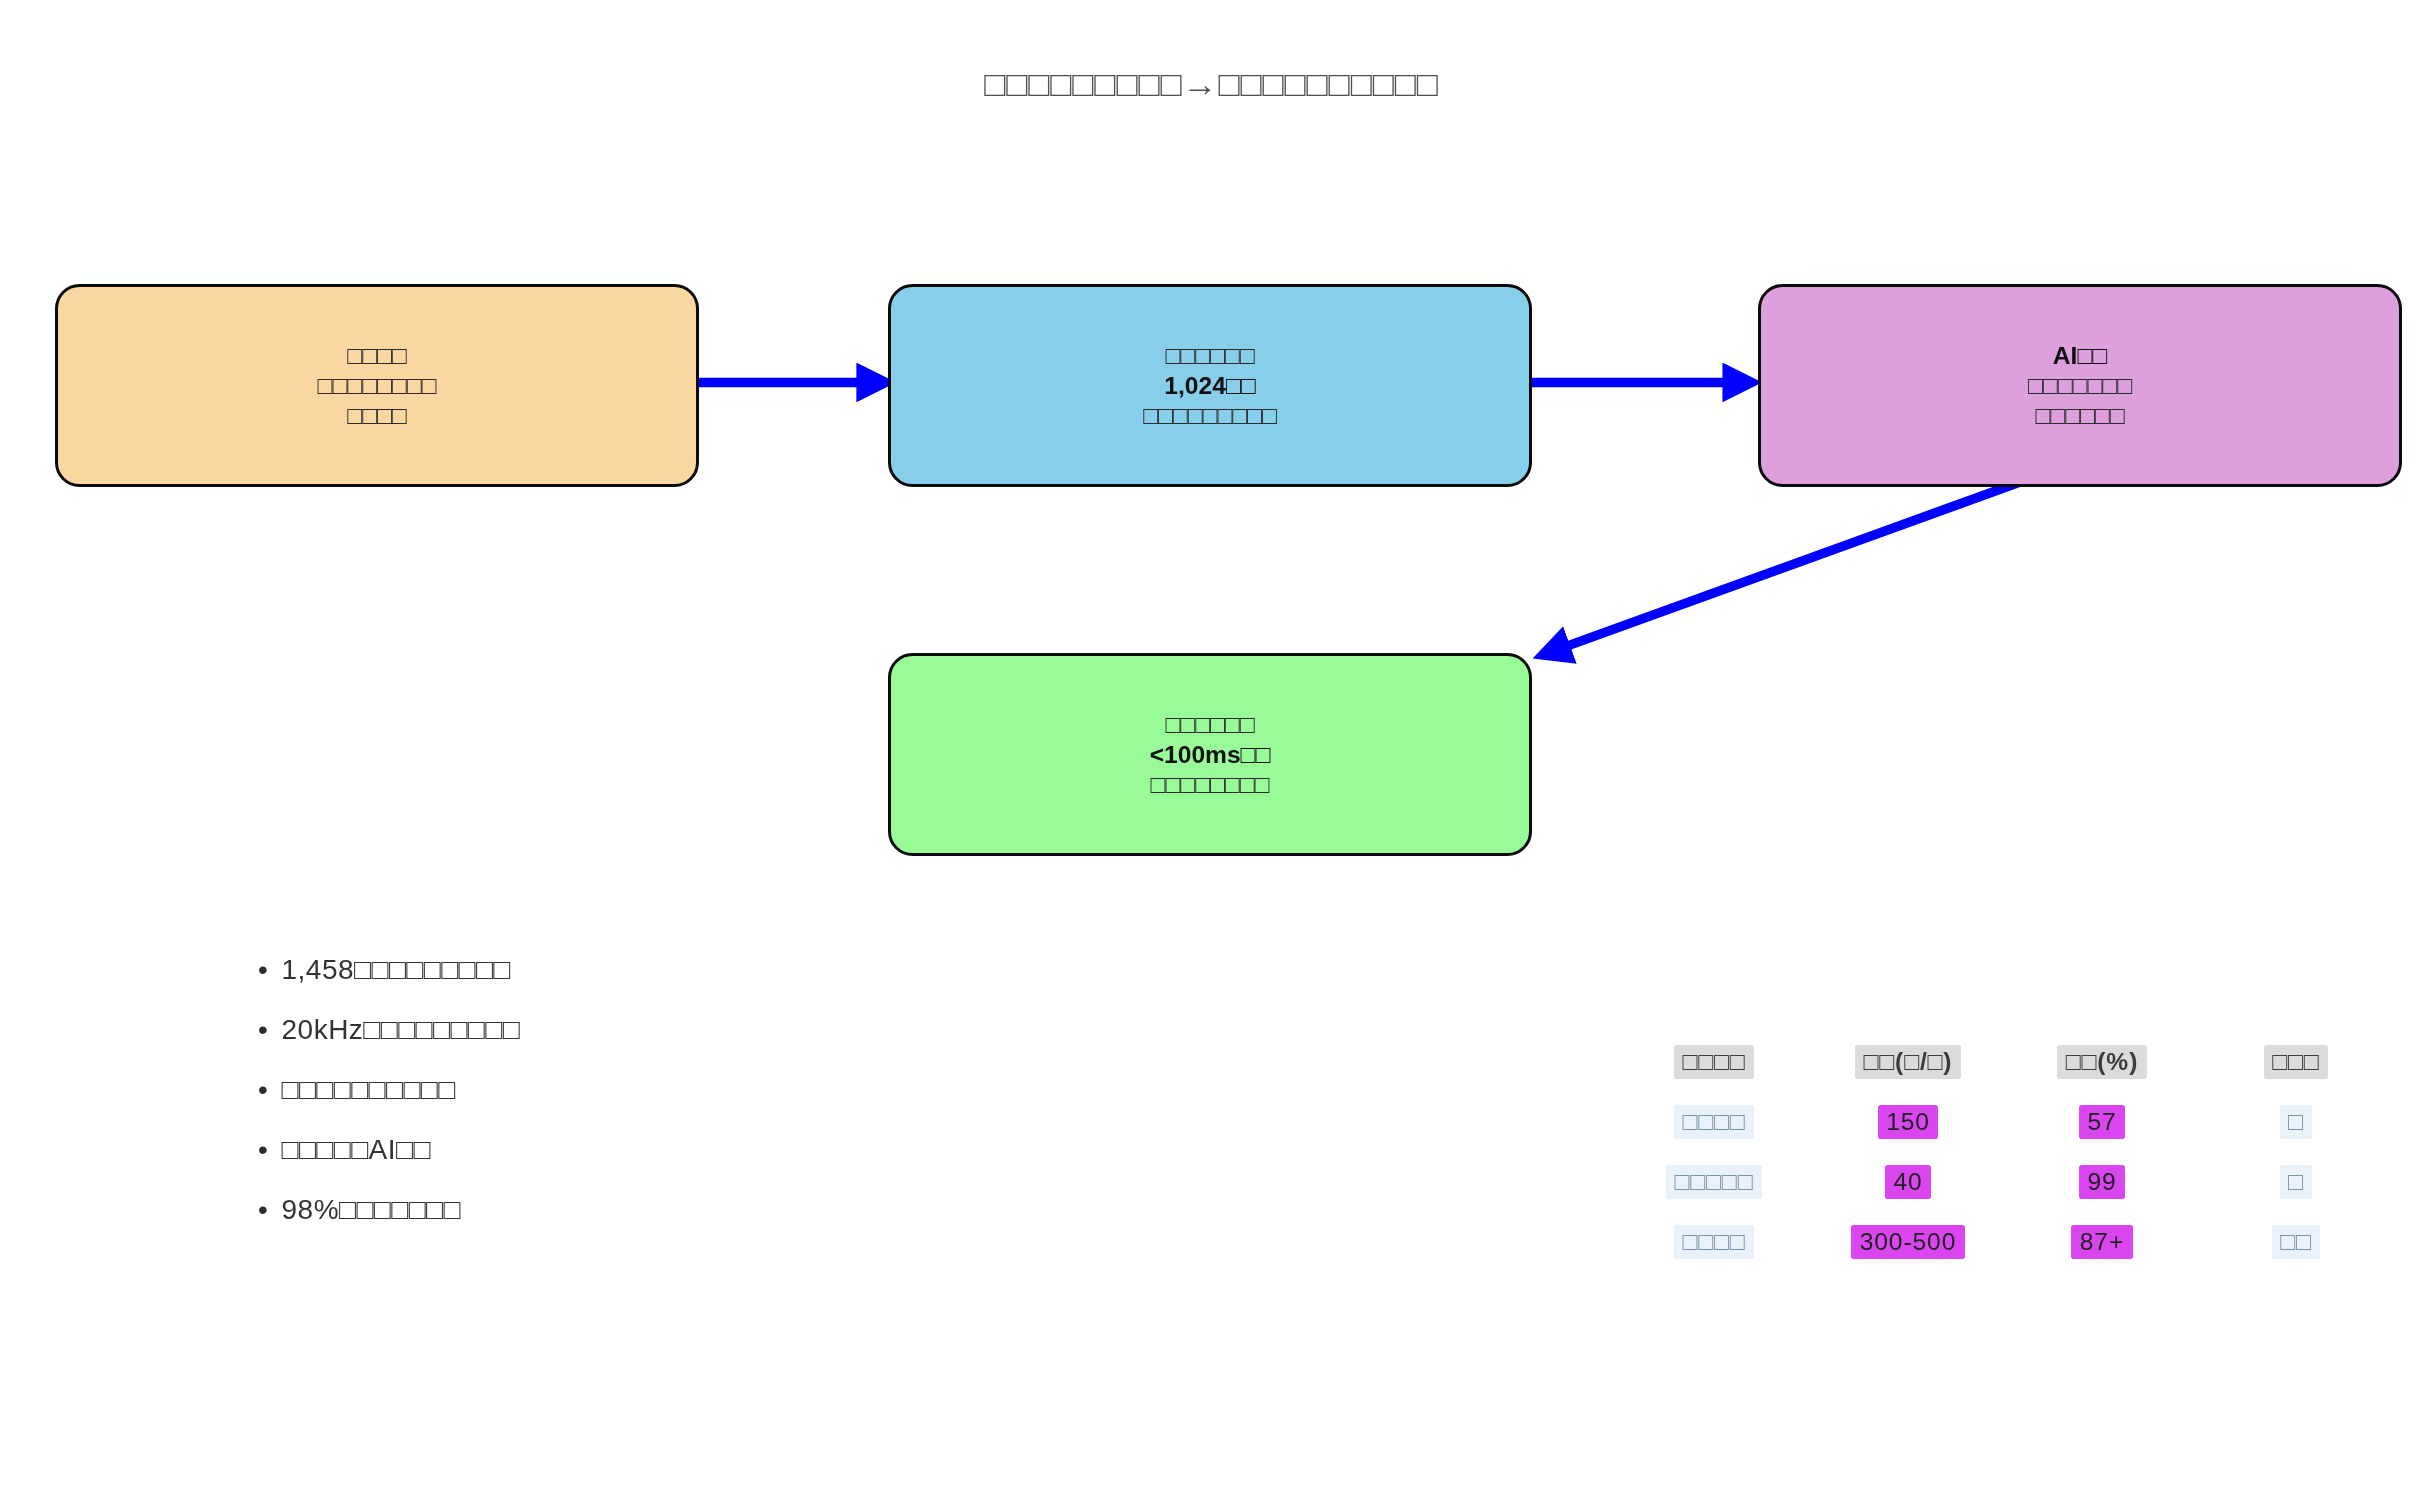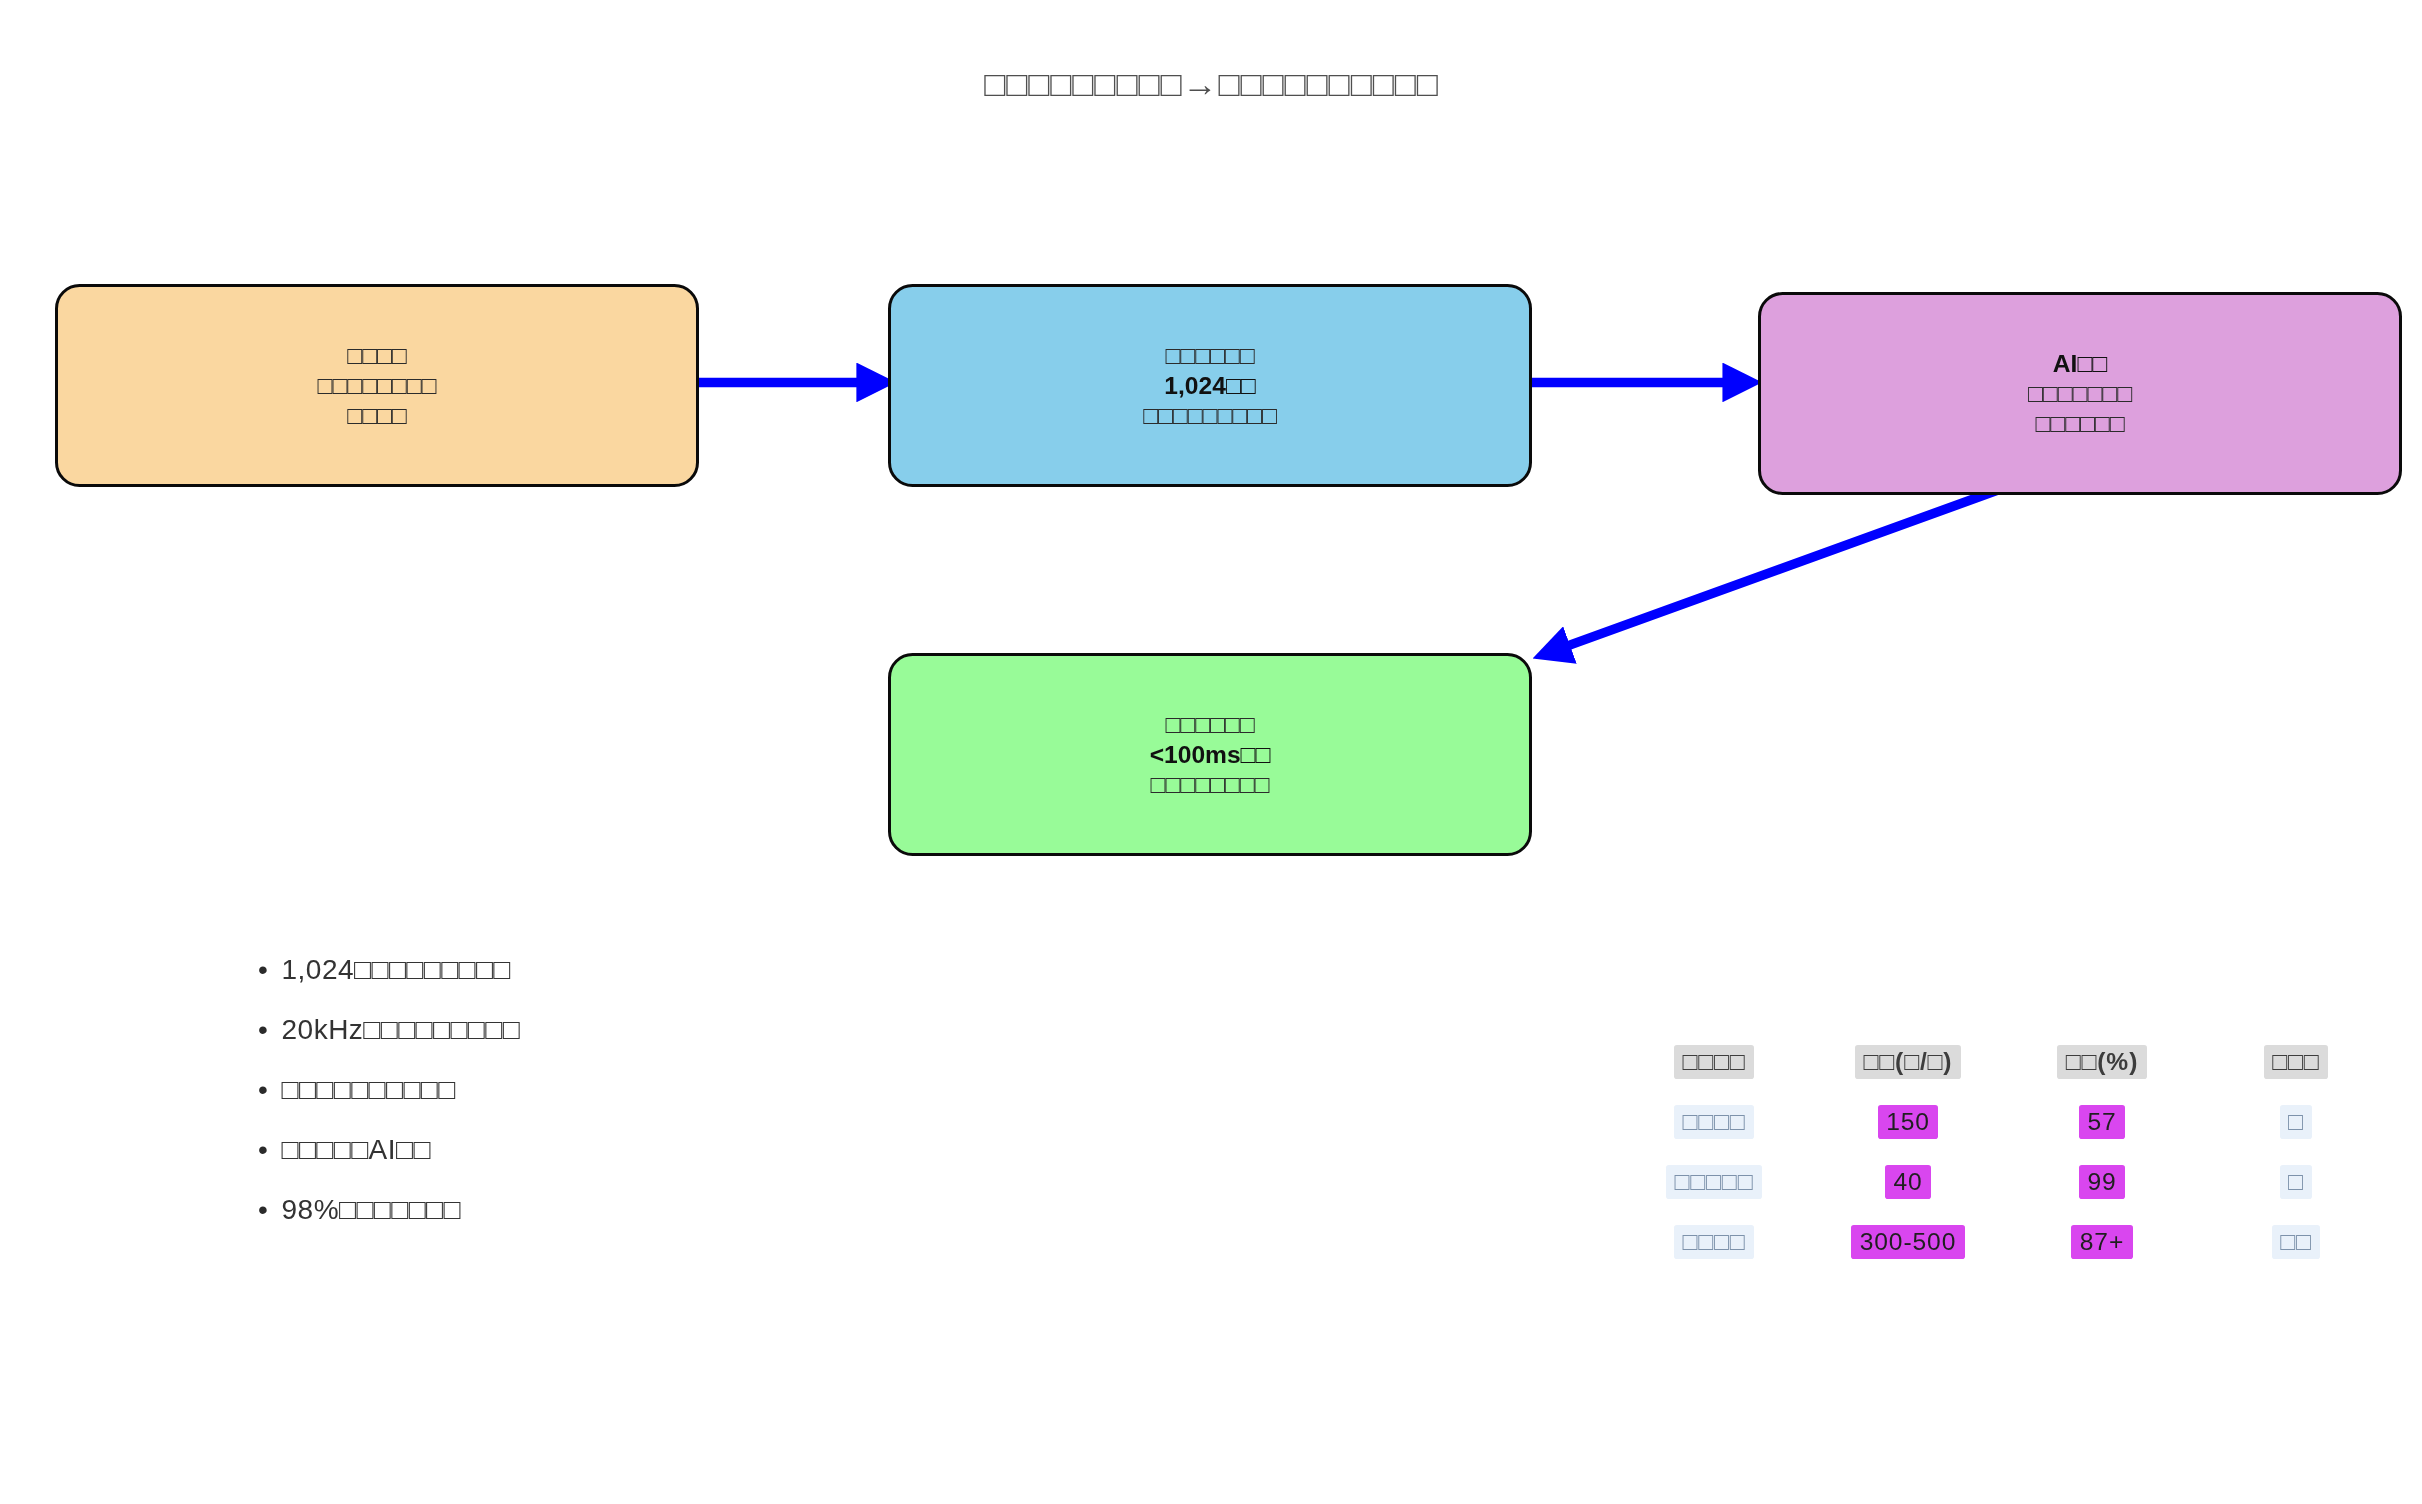--- a/index.html
+++ b/index.html
@@ -36,21 +36,21 @@
     justify-content: center;
     text-align: center;
     font-size: 24.6px;
     line-height: 30px;
     color: #2b2b2b;
   }
   .flow-node .line-bold { font-weight: bold; color: #111; }
 
   #node-1 { left: 55px;   top: 284px; background: #fad7a0; }
   #node-2 { left: 888px;  top: 284px; background: #87ceeb; }
-  #node-3 { left: 1758px; top: 292px; background: #dda0dd; }
+  #node-3 { left: 1758px; top: 284px; background: #dda0dd; }
   #node-4 { left: 888px;  top: 653px; background: #98fb98; }
 
   #arrow-layer {
     position: absolute;
     left: 0; top: 0;
     width: 2423px; height: 1505px;
     pointer-events: none;
   }
 
   .bullet-list {
@@ -144,21 +144,21 @@
 
   <div id="node-4" class="flow-node">
     <div class="line">□□□□□□</div>
     <div class="line line-bold">&lt;100ms□□</div>
     <div class="line">□□□□□□□□</div>
   </div>
 
   <ul class="bullet-list">
     <li>
       <span class="dot">•</span>
-      <span>1,024□□□□□□□□□</span>
+      <span>1,458□□□□□□□□□</span>
     </li>
     <li>
       <span class="dot">•</span>
       <span>20kHz□□□□□□□□□</span>
     </li>
     <li>
       <span class="dot">•</span>
       <span>□□□□□□□□□□</span>
     </li>
     <li>

